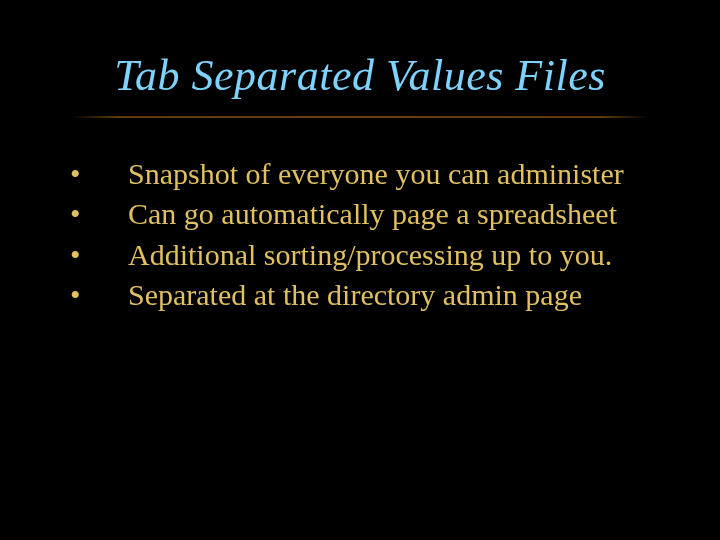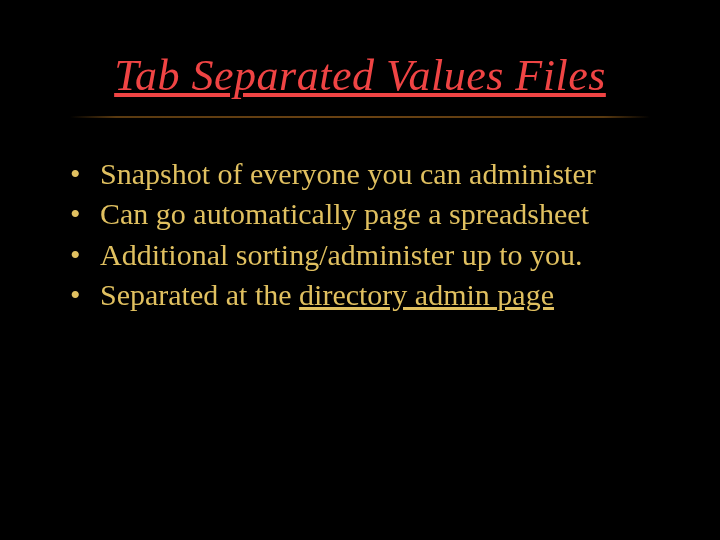--- a/index.html
+++ b/index.html
@@ -16,26 +16,25 @@
     height: 540px;
     position: relative;
     box-sizing: border-box;
   }
   .title {
     position: absolute;
     top: 50px;
     left: 0;
     width: 720px;
     text-align: center;
-    color: #ef4444;
+    color: #7dd3fc;
     font-size: 44px;
     font-style: italic;
     font-weight: 400;
     letter-spacing: 0.5px;
-    text-decoration: underline;
   }
   .title-rule {
     position: absolute;
     top: 116px;
     left: 70px;
     width: 580px;
     height: 2px;
     background: linear-gradient(to right,
       rgba(0,0,0,0) 0%,
       #5a3a10 8%,
@@ -57,23 +56,23 @@
     line-height: 1.28;
     margin-bottom: 2px;
   }
   .bullet-dot {
     width: 30px;
     flex: 0 0 30px;
     text-align: left;
   }
   .bullet-text {
     flex: 1 1 auto;
+    margin-left: 28px;
   }
   .link {
-    text-decoration: underline;
     cursor: pointer;
     text-align: center;
   }
 </style>
 </head>
 <body>
 
 <div class="slide">
 
   <div class="title">Tab Separated Values Files</div>
@@ -86,21 +85,21 @@
       <span class="bullet-text">Snapshot of everyone you can administer</span>
     </div>
 
     <div class="bullet-row">
       <span class="bullet-dot">•</span>
       <span class="bullet-text">Can go automatically page a spreadsheet</span>
     </div>
 
     <div class="bullet-row">
       <span class="bullet-dot">•</span>
-      <span class="bullet-text">Additional sorting/administer up to you.</span>
+      <span class="bullet-text">Additional sorting/processing up to you.</span>
     </div>
 
     <div class="bullet-row">
       <span class="bullet-dot">•</span>
       <span class="bullet-text">
         <span>Separated at the </span><span class="link">directory admin page</span>
       </span>
     </div>
 
   </div>

